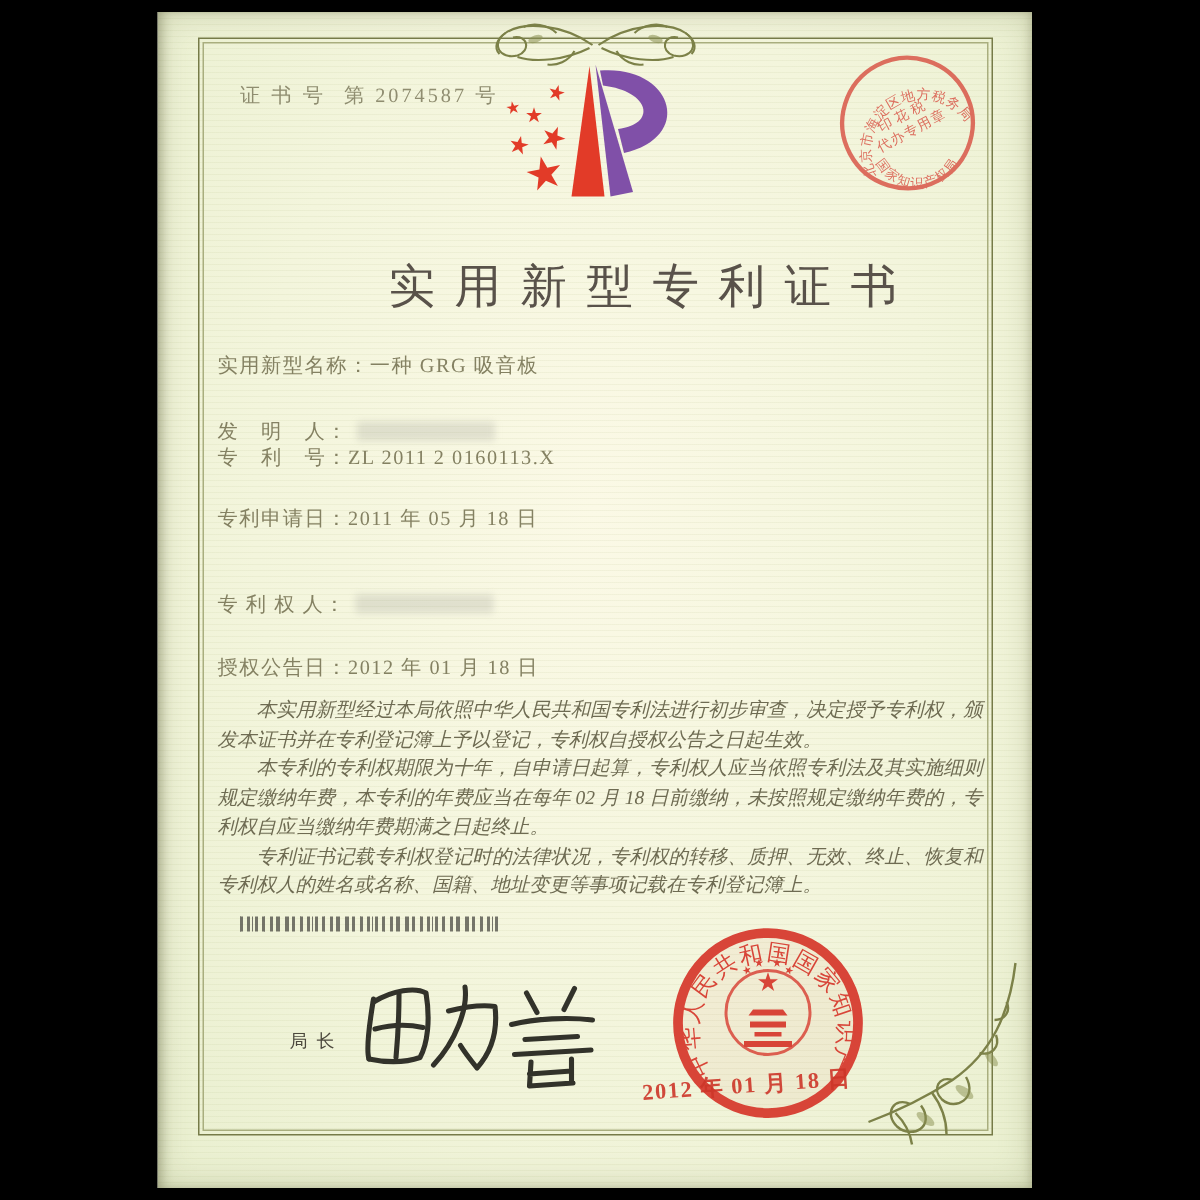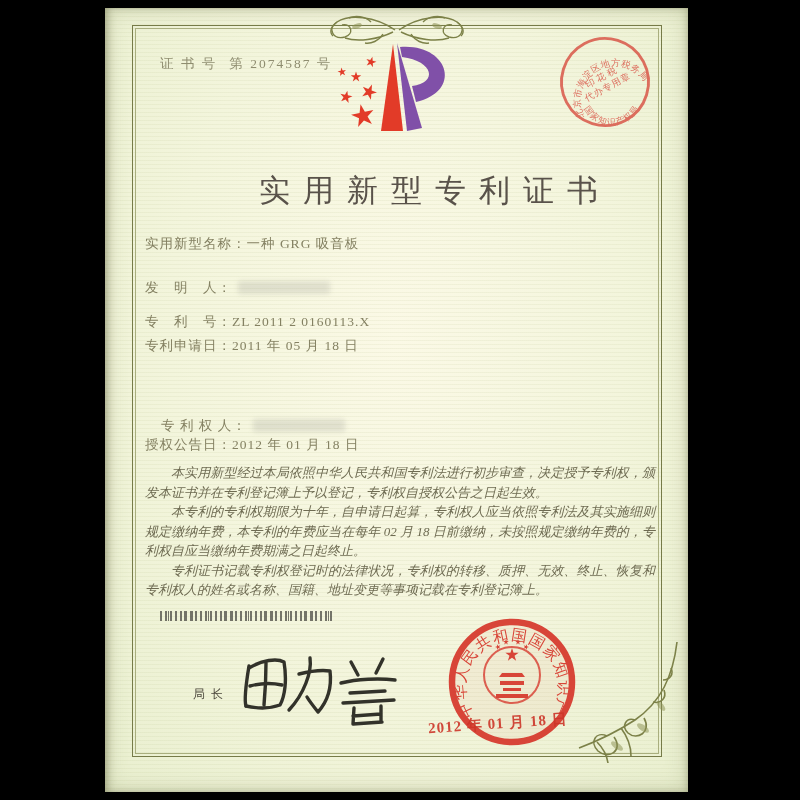--- a/index.html
+++ b/index.html
@@ -18,21 +18,21 @@
 
   .cert-no{position:absolute;left:55px;top:47px;font-size:13.5px;color:#8f8d70;letter-spacing:2px;}
   .cert-no .num{margin-left:12px;text-align:right;}
 
   .logo{position:absolute;left:225px;top:30px;width:150px;height:102px;}
 
   .title{position:absolute;left:27px;width:606px;top:137px;text-align:center;
          font-size:31px;color:#59524a;letter-spacing:13px;font-weight:400;margin-top:25px;}
 
   .field{position:absolute;left:40px;font-size:13.5px;color:#848162;letter-spacing:1px;white-space:nowrap;}
-  .f0{top:227px;} .f1{top:271px;} .f2{top:305px;} .f3{top:329px;} .f4{top:409px;margin-left:16px;} .f5{top:428px;}
+  .f0{top:227px;} .f1{top:271px;} .f2{top:288px;} .f3{top:329px;} .f4{top:386px;} .f5{top:428px;}
   .redact{display:inline-block;width:92px;height:13px;vertical-align:-2px;margin-left:6px;
           background:rgba(135,135,130,.20);filter:blur(2.5px);border-radius:2px;}
 
   .body-text{position:absolute;left:40px;top:455px;width:510px;font-size:13px;
              line-height:19.5px;color:#6e6b52;text-align:justify;}
   .body-text p{margin:0;text-indent:2em;font-style:italic;}
 
   .barcode{position:absolute;left:55px;top:603px;width:174px;height:10px;opacity:.72;
     background-image:
       repeating-linear-gradient(90deg,#45443f 0 2px,rgba(0,0,0,0) 2px 5px),

